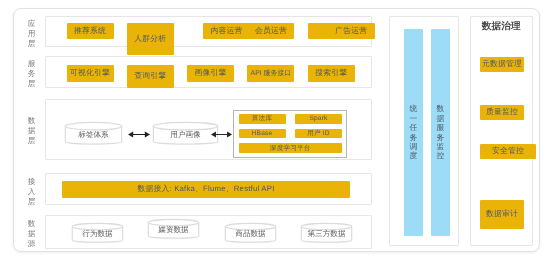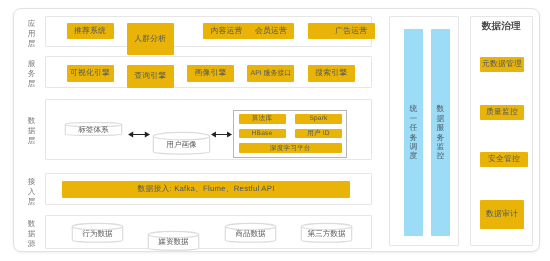--- a/index.html
+++ b/index.html
@@ -80,35 +80,35 @@
   <div class="chip" style="left:307.7px;top:23px;width:47px;height:16px;padding-left:20px;">广告运营</div>
 
   <div class="panel" style="left:45px;top:56px;width:327px;height:32px;"></div>
   <div class="chip" style="left:66.5px;top:65px;width:47px;height:17px;">可视化引擎</div>
   <div class="chip" style="left:126.8px;top:65px;width:47px;height:23px;">查询引擎</div>
   <div class="chip" style="left:187.1px;top:65px;width:47px;height:17px;">画像引擎</div>
   <div class="chip" style="left:247.4px;top:65px;width:47px;height:17px;font-size:6.9px;letter-spacing:0;">API 服务接口</div>
   <div class="chip" style="left:307.7px;top:65px;width:47px;height:17px;">搜索引擎</div>
 
   <div class="panel" style="left:45px;top:99px;width:327px;height:61px;"></div>
-  <div class="cyl" style="left:65px;top:122px;width:57px;height:14px;">
+  <div class="cyl" style="left:65px;top:122px;width:57px;height:23px;">
     <svg viewBox="0 0 100 100" preserveAspectRatio="none">
         <path d="M0.6,18 L0.6,86 A49.4,10 0 0 0 99.4,86 L99.4,18 Z" fill="#ffffff" stroke="#dcdcdc" stroke-width="1.2" vector-effect="non-scaling-stroke"></path>
         <ellipse cx="50" cy="18" rx="49.4" ry="16" fill="#ffffff" stroke="#dcdcdc" stroke-width="1.2" vector-effect="non-scaling-stroke"></ellipse>
       </svg>
     <b>标签体系</b>
   </div>
   <div class="arrow" style="left:128px;top:129px;width:22px;height:11px;">
       <svg viewBox="0 0 22 11">
         <line x1="3" y1="5.5" x2="19" y2="5.5" stroke="#222" stroke-width="1"></line>
         <polygon points="0,5.5 5.2,2.4 5.2,8.6" fill="#222"></polygon>
         <polygon points="22,5.5 16.8,2.4 16.8,8.6" fill="#222"></polygon>
       </svg>
     </div>
-  <div class="cyl" style="left:153px;top:132px;width:57px;height:23px;border-radius:7px;">
+  <div class="cyl" style="left:153px;top:122px;width:65px;height:23px;border-radius:7px;">
     <svg viewBox="0 0 100 100" preserveAspectRatio="none">
         <path d="M0.6,18 L0.6,86 A49.4,10 0 0 0 99.4,86 L99.4,18 Z" fill="#ffffff" stroke="#dcdcdc" stroke-width="1.2" vector-effect="non-scaling-stroke"></path>
         <ellipse cx="50" cy="18" rx="49.4" ry="16" fill="#ffffff" stroke="#dcdcdc" stroke-width="1.2" vector-effect="non-scaling-stroke"></ellipse>
       </svg>
     <b>用户画像</b>
   </div>
   <div class="arrow" style="left:211px;top:129px;width:21px;height:11px;">
       <svg viewBox="0 0 22 11">
         <line x1="3" y1="5.5" x2="19" y2="5.5" stroke="#222" stroke-width="1"></line>
         <polygon points="0,5.5 5.2,2.4 5.2,8.6" fill="#222"></polygon>
@@ -127,21 +127,21 @@
   <div class="chip" style="left:62px;top:181px;width:288px;height:17px;">数据接入: Kafka、Flume、Restful API</div>
 
   <div class="panel" style="left:45px;top:215px;width:327px;height:34px;"></div>
   <div class="cyl" style="left:72px;top:222.5px;width:51px;height:20px;">
     <svg viewBox="0 0 100 100" preserveAspectRatio="none">
         <path d="M0.6,18 L0.6,86 A49.4,10 0 0 0 99.4,86 L99.4,18 Z" fill="#ffffff" stroke="#dcdcdc" stroke-width="1.2" vector-effect="non-scaling-stroke"></path>
         <ellipse cx="50" cy="18" rx="49.4" ry="16" fill="#ffffff" stroke="#dcdcdc" stroke-width="1.2" vector-effect="non-scaling-stroke"></ellipse>
       </svg>
     <b>行为数据</b>
   </div>
-  <div class="cyl" style="left:148px;top:231px;width:51px;height:20px;">
+  <div class="cyl" style="left:148px;top:219px;width:51px;height:20px;">
     <svg viewBox="0 0 100 100" preserveAspectRatio="none">
         <path d="M0.6,18 L0.6,86 A49.4,10 0 0 0 99.4,86 L99.4,18 Z" fill="#ffffff" stroke="#dcdcdc" stroke-width="1.2" vector-effect="non-scaling-stroke"></path>
         <ellipse cx="50" cy="18" rx="49.4" ry="16" fill="#ffffff" stroke="#dcdcdc" stroke-width="1.2" vector-effect="non-scaling-stroke"></ellipse>
       </svg>
     <b>媒资数据</b>
   </div>
   <div class="cyl" style="left:225px;top:222.5px;width:51px;height:20px;">
     <svg viewBox="0 0 100 100" preserveAspectRatio="none">
         <path d="M0.6,18 L0.6,86 A49.4,10 0 0 0 99.4,86 L99.4,18 Z" fill="#ffffff" stroke="#dcdcdc" stroke-width="1.2" vector-effect="non-scaling-stroke"></path>
         <ellipse cx="50" cy="18" rx="49.4" ry="16" fill="#ffffff" stroke="#dcdcdc" stroke-width="1.2" vector-effect="non-scaling-stroke"></ellipse>
@@ -175,15 +175,15 @@
         <i>务</i>
         <i>监</i>
         <i>控</i>
       </span>
   </div>
 
   <div class="panel" style="left:470px;top:16px;width:62.5px;height:230px;"></div>
   <div class="gtitle" style="left:470px;top:20px;width:62.5px;">数据治理</div>
   <div class="chip" style="left:480px;top:57px;width:44px;height:15px;">元数据管理</div>
   <div class="chip" style="left:480px;top:104.7px;width:44px;height:15px;">质量监控</div>
-  <div class="chip" style="left:480px;top:152px;width:48px;height:15px;">安全管控</div>
+  <div class="chip" style="left:480px;top:144px;width:56px;height:15px;">安全管控</div>
   <div class="chip" style="left:480px;top:200.1px;width:44px;height:29px;">数据审计</div>
 </div>
 
 </body></html>

